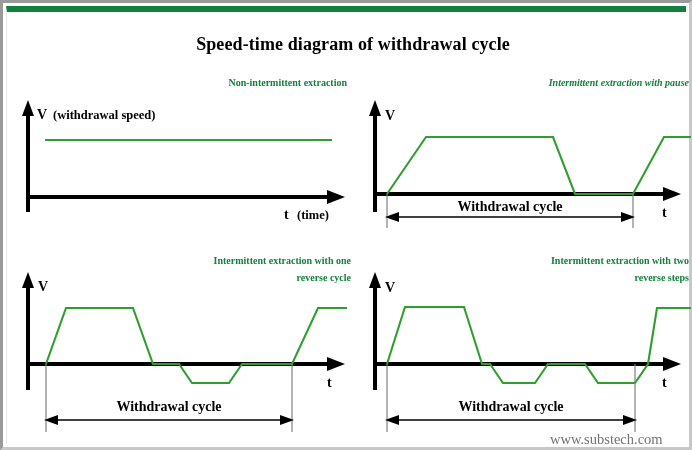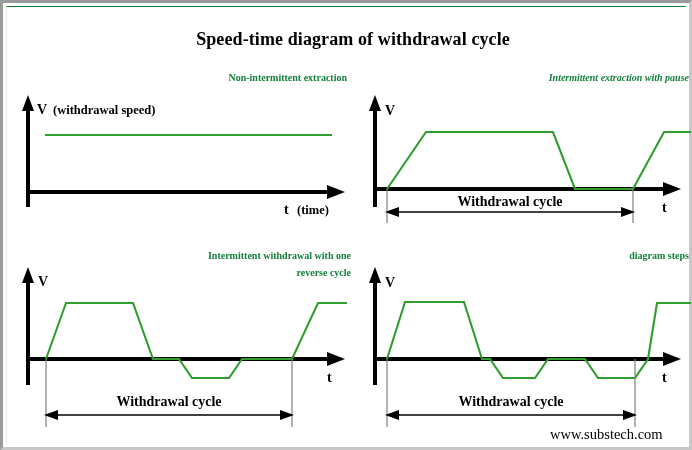--- a/index.html
+++ b/index.html
@@ -16,21 +16,21 @@
     border-top:3px solid #9a9a9a;
     border-left:3px solid #9a9a9a;
     border-right:3px solid #c8c8c8;
     border-bottom:3px solid #c8c8c8;
     background:#ffffff;
   }
   #inner{
     position:absolute;
     inset:3px;
     background:#ffffff;
-    border-top:1px solid #15803d;
+    border-top:6px solid #15803d;
     border-left:1px solid #e8e8e8;
   }
   #title{
     position:absolute;
     left:0;top:22px;width:692px;
     text-align:center;
     font-size:18px;
     font-weight:bold;
     color:#000000;
     letter-spacing:0.1px;
@@ -54,40 +54,41 @@
   .tick{stroke:#808080;stroke-width:1.2;fill:none;}
   .dim{stroke:#000000;stroke-width:1.3;fill:none;}
   .arrowhead{fill:#000000;}
   .axlabel{font-family:"Liberation Serif",serif;font-size:14px;font-weight:bold;fill:#000000;}
   .axlabel-sm{font-family:"Liberation Serif",serif;font-size:12.5px;font-weight:bold;fill:#000000;}
   .dimlabel{font-family:"Liberation Serif",serif;font-size:14px;font-weight:bold;fill:#000000;}
   #url{
     position:absolute;
     left:543px;top:419px;
     font-size:14.5px;
-    color:#000000;
+    color:#737373;
     font-family:"Liberation Serif",serif;
   }
 </style>
 </head>
 <body>
 
 <div id="frame">
   <div id="inner">
 
     <div id="title">Speed-time diagram of withdrawal cycle</div>
 
     <div class="panel-title" id="pt1">Non-intermittent extraction</div>
     <div class="panel-title" id="pt2">Intermittent extraction with pause</div>
     <div class="panel-title" id="pt3">
-      <div>Intermittent withdrawal with one</div>
+      <div>Intermittent extraction with one</div>
       <div>reverse cycle</div>
     </div>
     <div class="panel-title" id="pt4">
-      <div>diagram steps</div>
+      <div>Intermittent extraction with two</div>
+      <div>reverse steps</div>
     </div>
 
     <svg id="stage" width="692" height="450">
 
       <g>
 
         <line class="axis" x1="21" y1="100" x2="21" y2="200"></line>
         <polygon class="arrowhead" points="21,88 15,104 27,104"></polygon>
 
         <line class="axis" x1="21" y1="185" x2="325" y2="185"></line>

